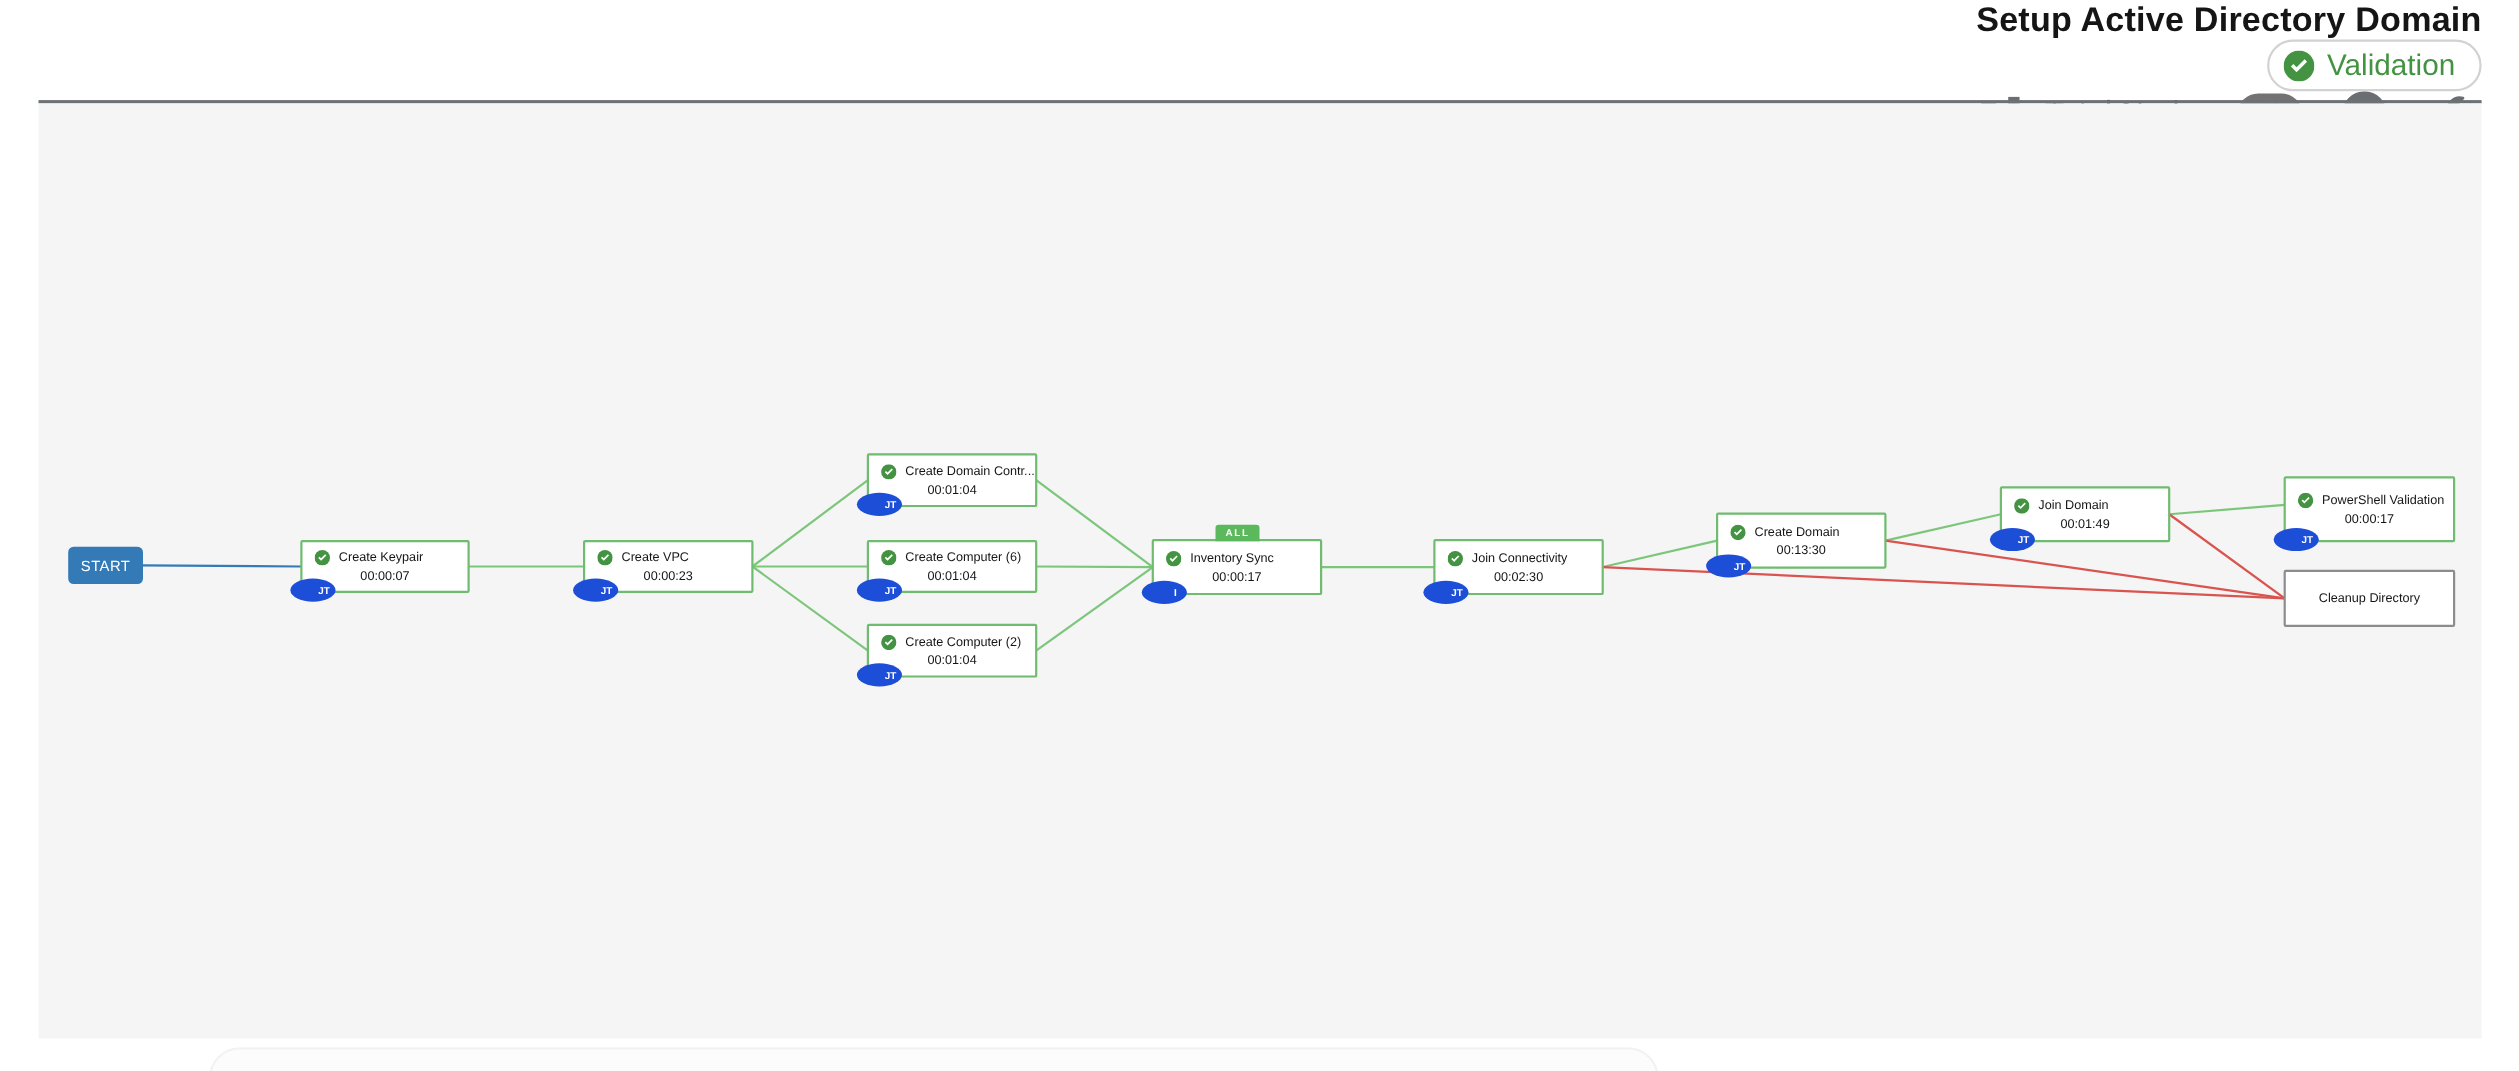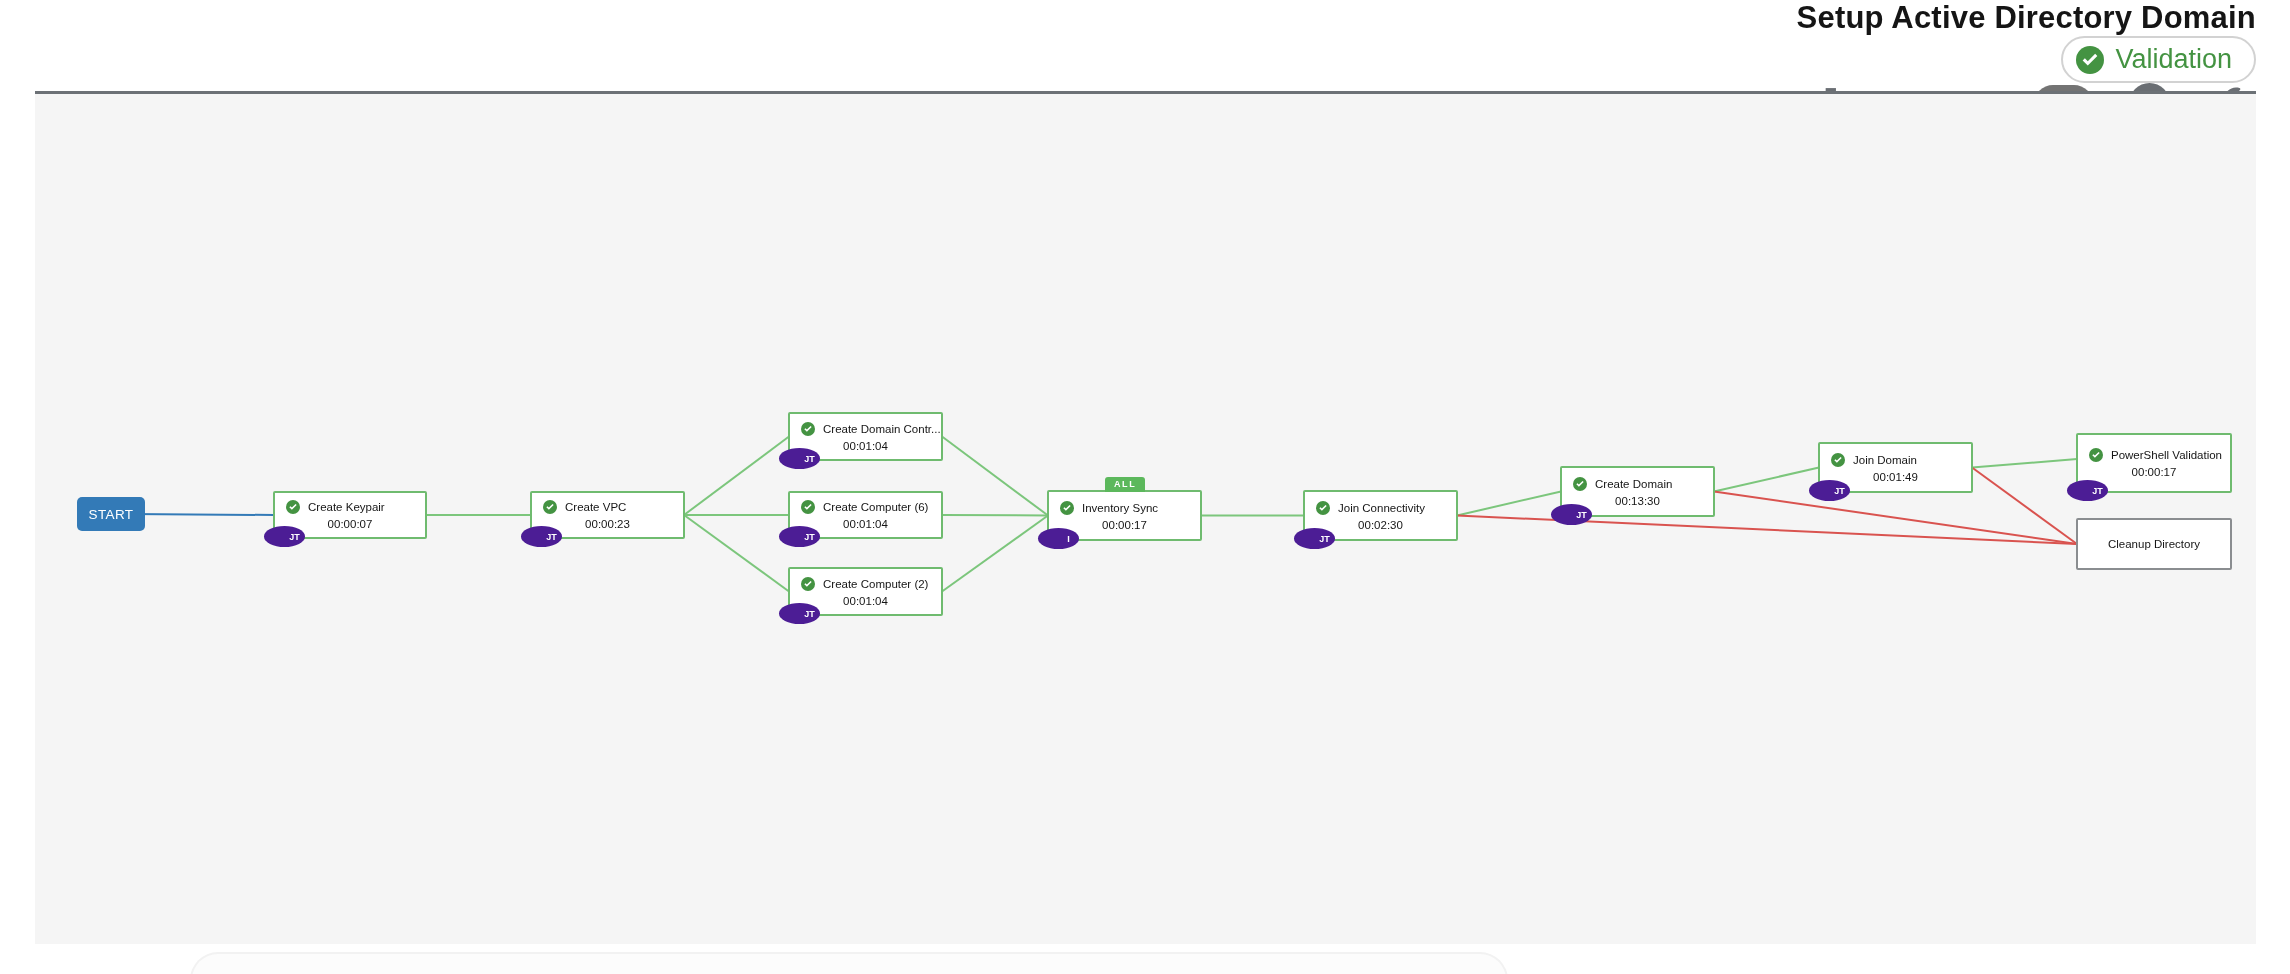--- a/index.html
+++ b/index.html
@@ -27,24 +27,24 @@
   .canvas{position:absolute;left:35px;top:94px;width:2221px;height:850px;background:#f5f5f5;}
   .canvas svg.links{position:absolute;left:0;top:0;}
   
   .wf-node{position:absolute;box-sizing:border-box;background:#fff;border-radius:2px;
     font-size:11.5px;color:#151515;}
   .wf-node.job{display:flex;flex-direction:column;justify-content:center;gap:4px;padding:2px 0;}
   .wf-node .row1{display:flex;align-items:center;gap:8px;padding-left:11px;white-space:nowrap;}
   .wf-node .check-icon{width:14px;height:14px;flex:none;display:block;}
   .wf-node .elapsed{text-align:center;}
   .wf-node.start{background:#337ab7;color:#fff;display:flex;align-items:center;
-    justify-content:center;font-size:13.5px;border-radius:5px;letter-spacing:.4px;margin-left:15px;}
+    justify-content:center;font-size:13.5px;border-radius:5px;letter-spacing:.4px;}
   .wf-node.plain{display:flex;align-items:center;justify-content:center;}
   .node-badge{position:absolute;left:-11px;bottom:-10px;width:21px;height:21px;border-radius:50%;
-    background:#4c1d95;color:#fff;font-size:9px;font-weight:bold;
+    background:#1d4ed8;color:#fff;font-size:9px;font-weight:bold;
     display:flex;align-items:center;justify-content:center;padding-left:20px;}
   .node-tag{position:absolute;top:-15px;left:56px;background:#5cb85c;color:#fff;font-size:9px;
     font-weight:bold;letter-spacing:1.6px;padding:2px 9px 2px;border-radius:3px 3px 0 0;line-height:11px;}
   
   .bottom-sheet{position:absolute;left:190px;top:952px;width:1314px;height:40px;
     border-radius:28px 28px 0 0;background:#fcfcfc;border:2px solid #f2f2f2;border-bottom:none;}
 </style>
 </head>
 <body>
 

